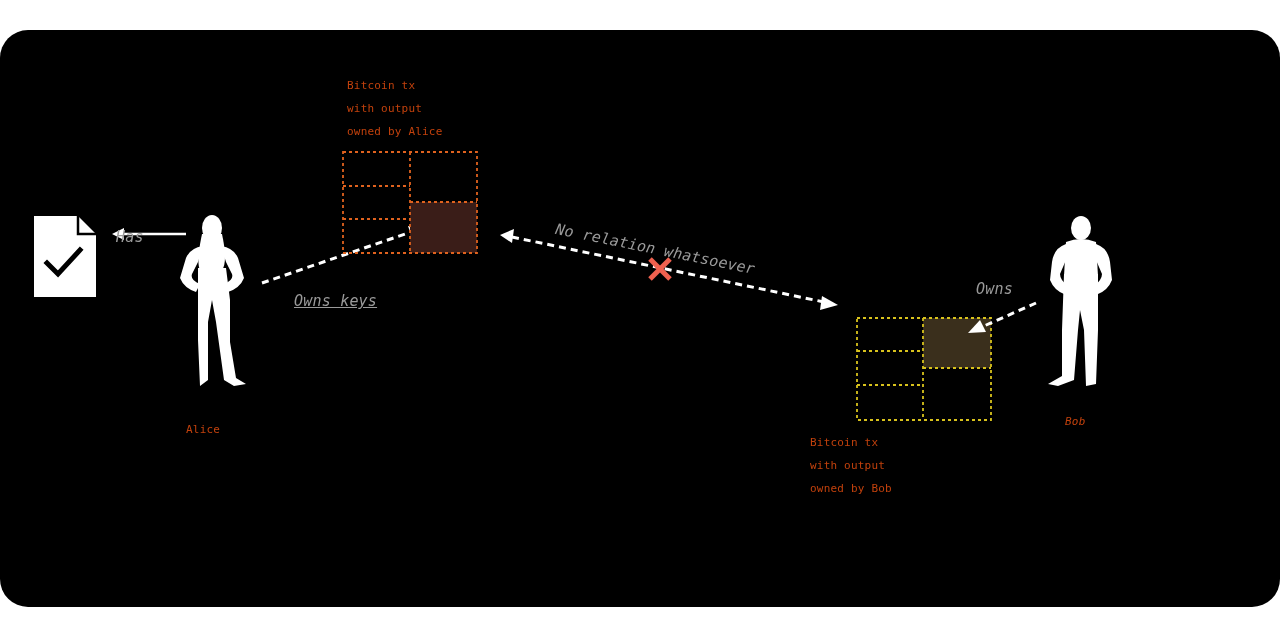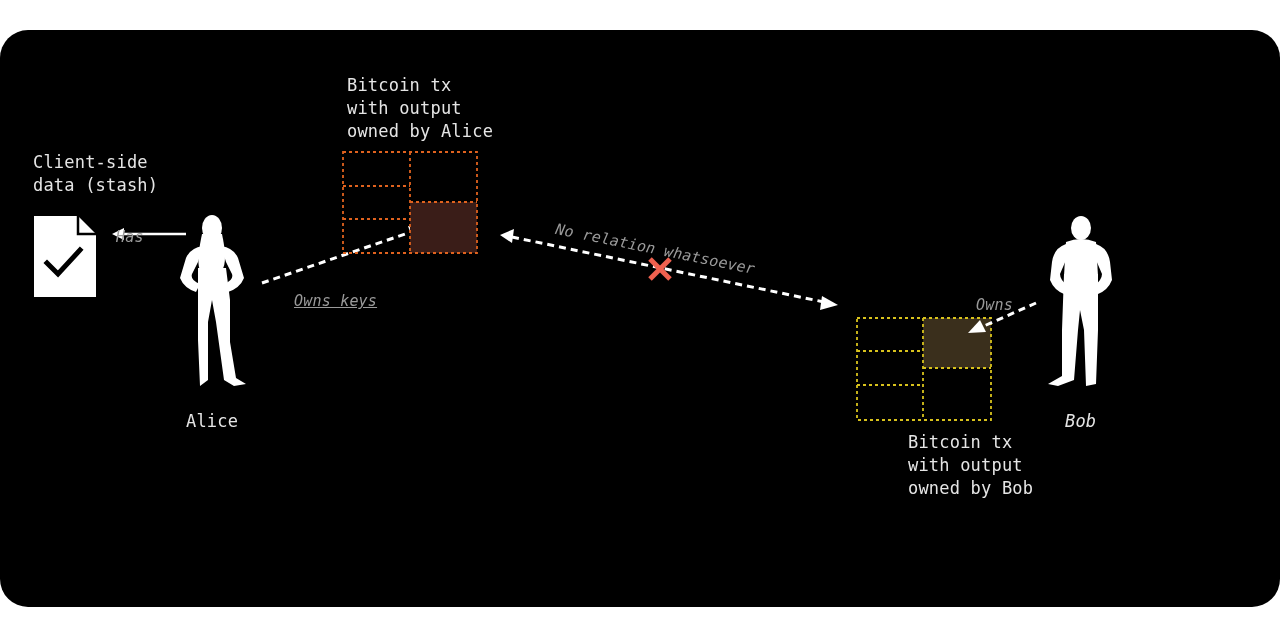--- a/index.html
+++ b/index.html
@@ -1,18 +1,18 @@
 <!DOCTYPE html>
 <html><head>
 <meta charset="utf-8">
 <style>
   html,body{margin:0;padding:0;background:#ffffff;}
   body{width:1280px;height:638px;position:relative;overflow:hidden;font-family:"DejaVu Sans Mono","Liberation Mono",monospace;}
   .card{position:absolute;left:0;top:30px;width:1280px;height:577px;background:#000;border-radius:28px;overflow:hidden;}
-  .lbl{position:absolute;color:#e5e5e5;font-size:17px;line-height:23px;white-space:pre;letter-spacing:0.2px;}
+  .lbl{position:absolute;color:#c2410c;font-size:11px;line-height:23px;white-space:pre;letter-spacing:0.2px;}
   .ital{font-style:italic;color:#9a9a9a;font-size:15px;}
   svg{position:absolute;left:0;top:0;}
 </style>
 </head>
 <body>
 
 <div class="card">
 
   <svg width="1280" height="577" viewBox="0 30 1280 577">
 
@@ -80,36 +80,34 @@
 
     <g fill="#ffffff">
       <ellipse cx="1081" cy="228" rx="10" ry="12"></ellipse>
       <path d="M1066,242 Q1081,236 1096,242 L1098,276 L1064,276 Z"></path>
       <path d="M1066,244 Q1054,248 1052,262 L1050,280 Q1054,290 1064,294 L1068,286 Q1060,280 1060,274 L1066,260 Z"></path>
       <path d="M1096,244 Q1108,248 1110,262 L1112,280 Q1108,290 1098,294 L1094,286 Q1102,280 1102,274 L1096,260 Z"></path>
       <path d="M1064,274 L1098,274 L1098,330 L1096,384 L1086,386 L1084,330 L1080,310 L1078,330 L1074,380 L1058,386 L1048,384 L1062,376 L1062,330 Z"></path>
     </g>
   </svg>
 
-  <div class="lbl" style="left:33px;top:121px;"><span>Client-side</span>
-<span>data (stash)</span></div>
 
   <div class="lbl ital" style="left:116px;top:196px;">Has</div>
 
   <div class="lbl" style="left:347px;top:44px;"><span>Bitcoin tx</span>
 <span>with output</span>
 <span>owned by Alice</span></div>
 
   <div class="lbl ital" style="left:294px;top:260px;text-decoration:underline;">Owns keys</div>
 
-  <div class="lbl" style="left:186px;top:380px;">Alice</div>
+  <div class="lbl" style="left:186px;top:388px;">Alice</div>
 
   <div class="lbl ital" style="left:558px;top:188px;transform:rotate(11.5deg);transform-origin:0 0;">No relation whatsoever</div>
 
-  <div class="lbl ital" style="left:976px;top:264px;text-align:center;">Owns</div>
+  <div class="lbl ital" style="left:976px;top:248px;text-align:center;">Owns</div>
 
   <div class="lbl" style="left:1065px;top:380px;font-style:italic;">Bob</div>
 
-  <div class="lbl" style="left:908px;top:401px;"><span>Bitcoin tx</span>
+  <div class="lbl" style="left:810px;top:401px;"><span>Bitcoin tx</span>
 <span>with output</span>
 <span>owned by Bob</span></div>
 
 </div>
 
 </body></html>

